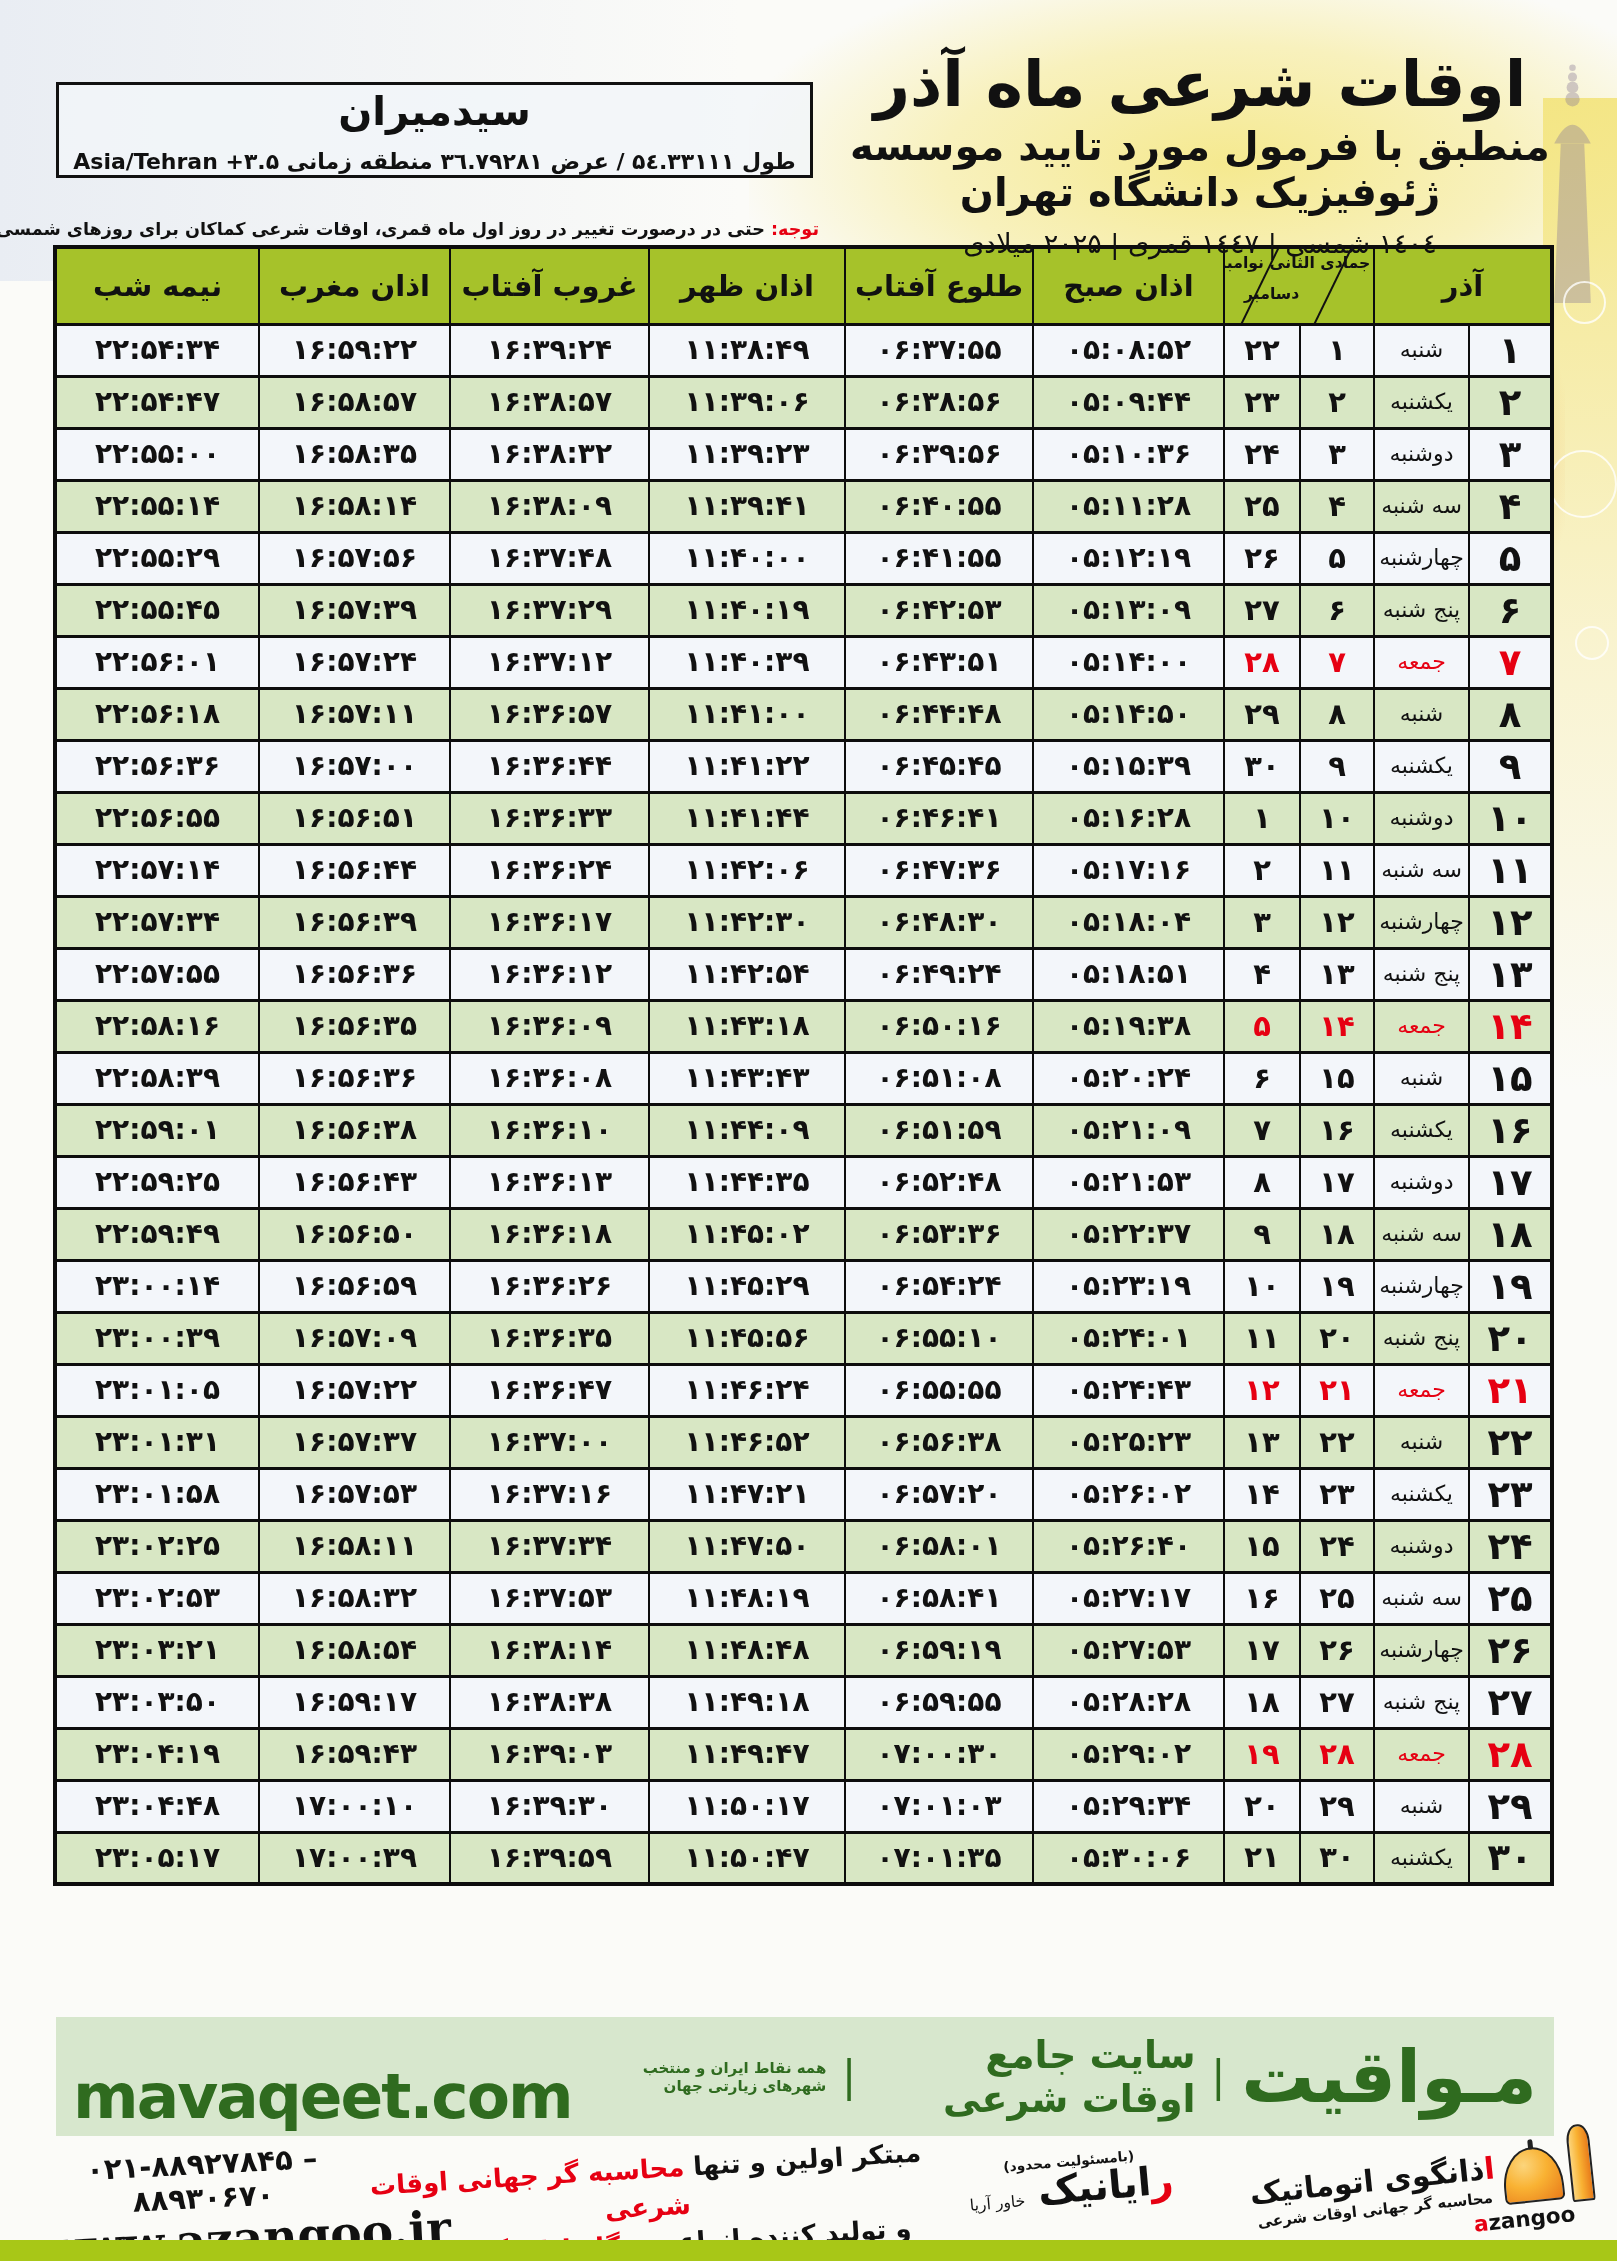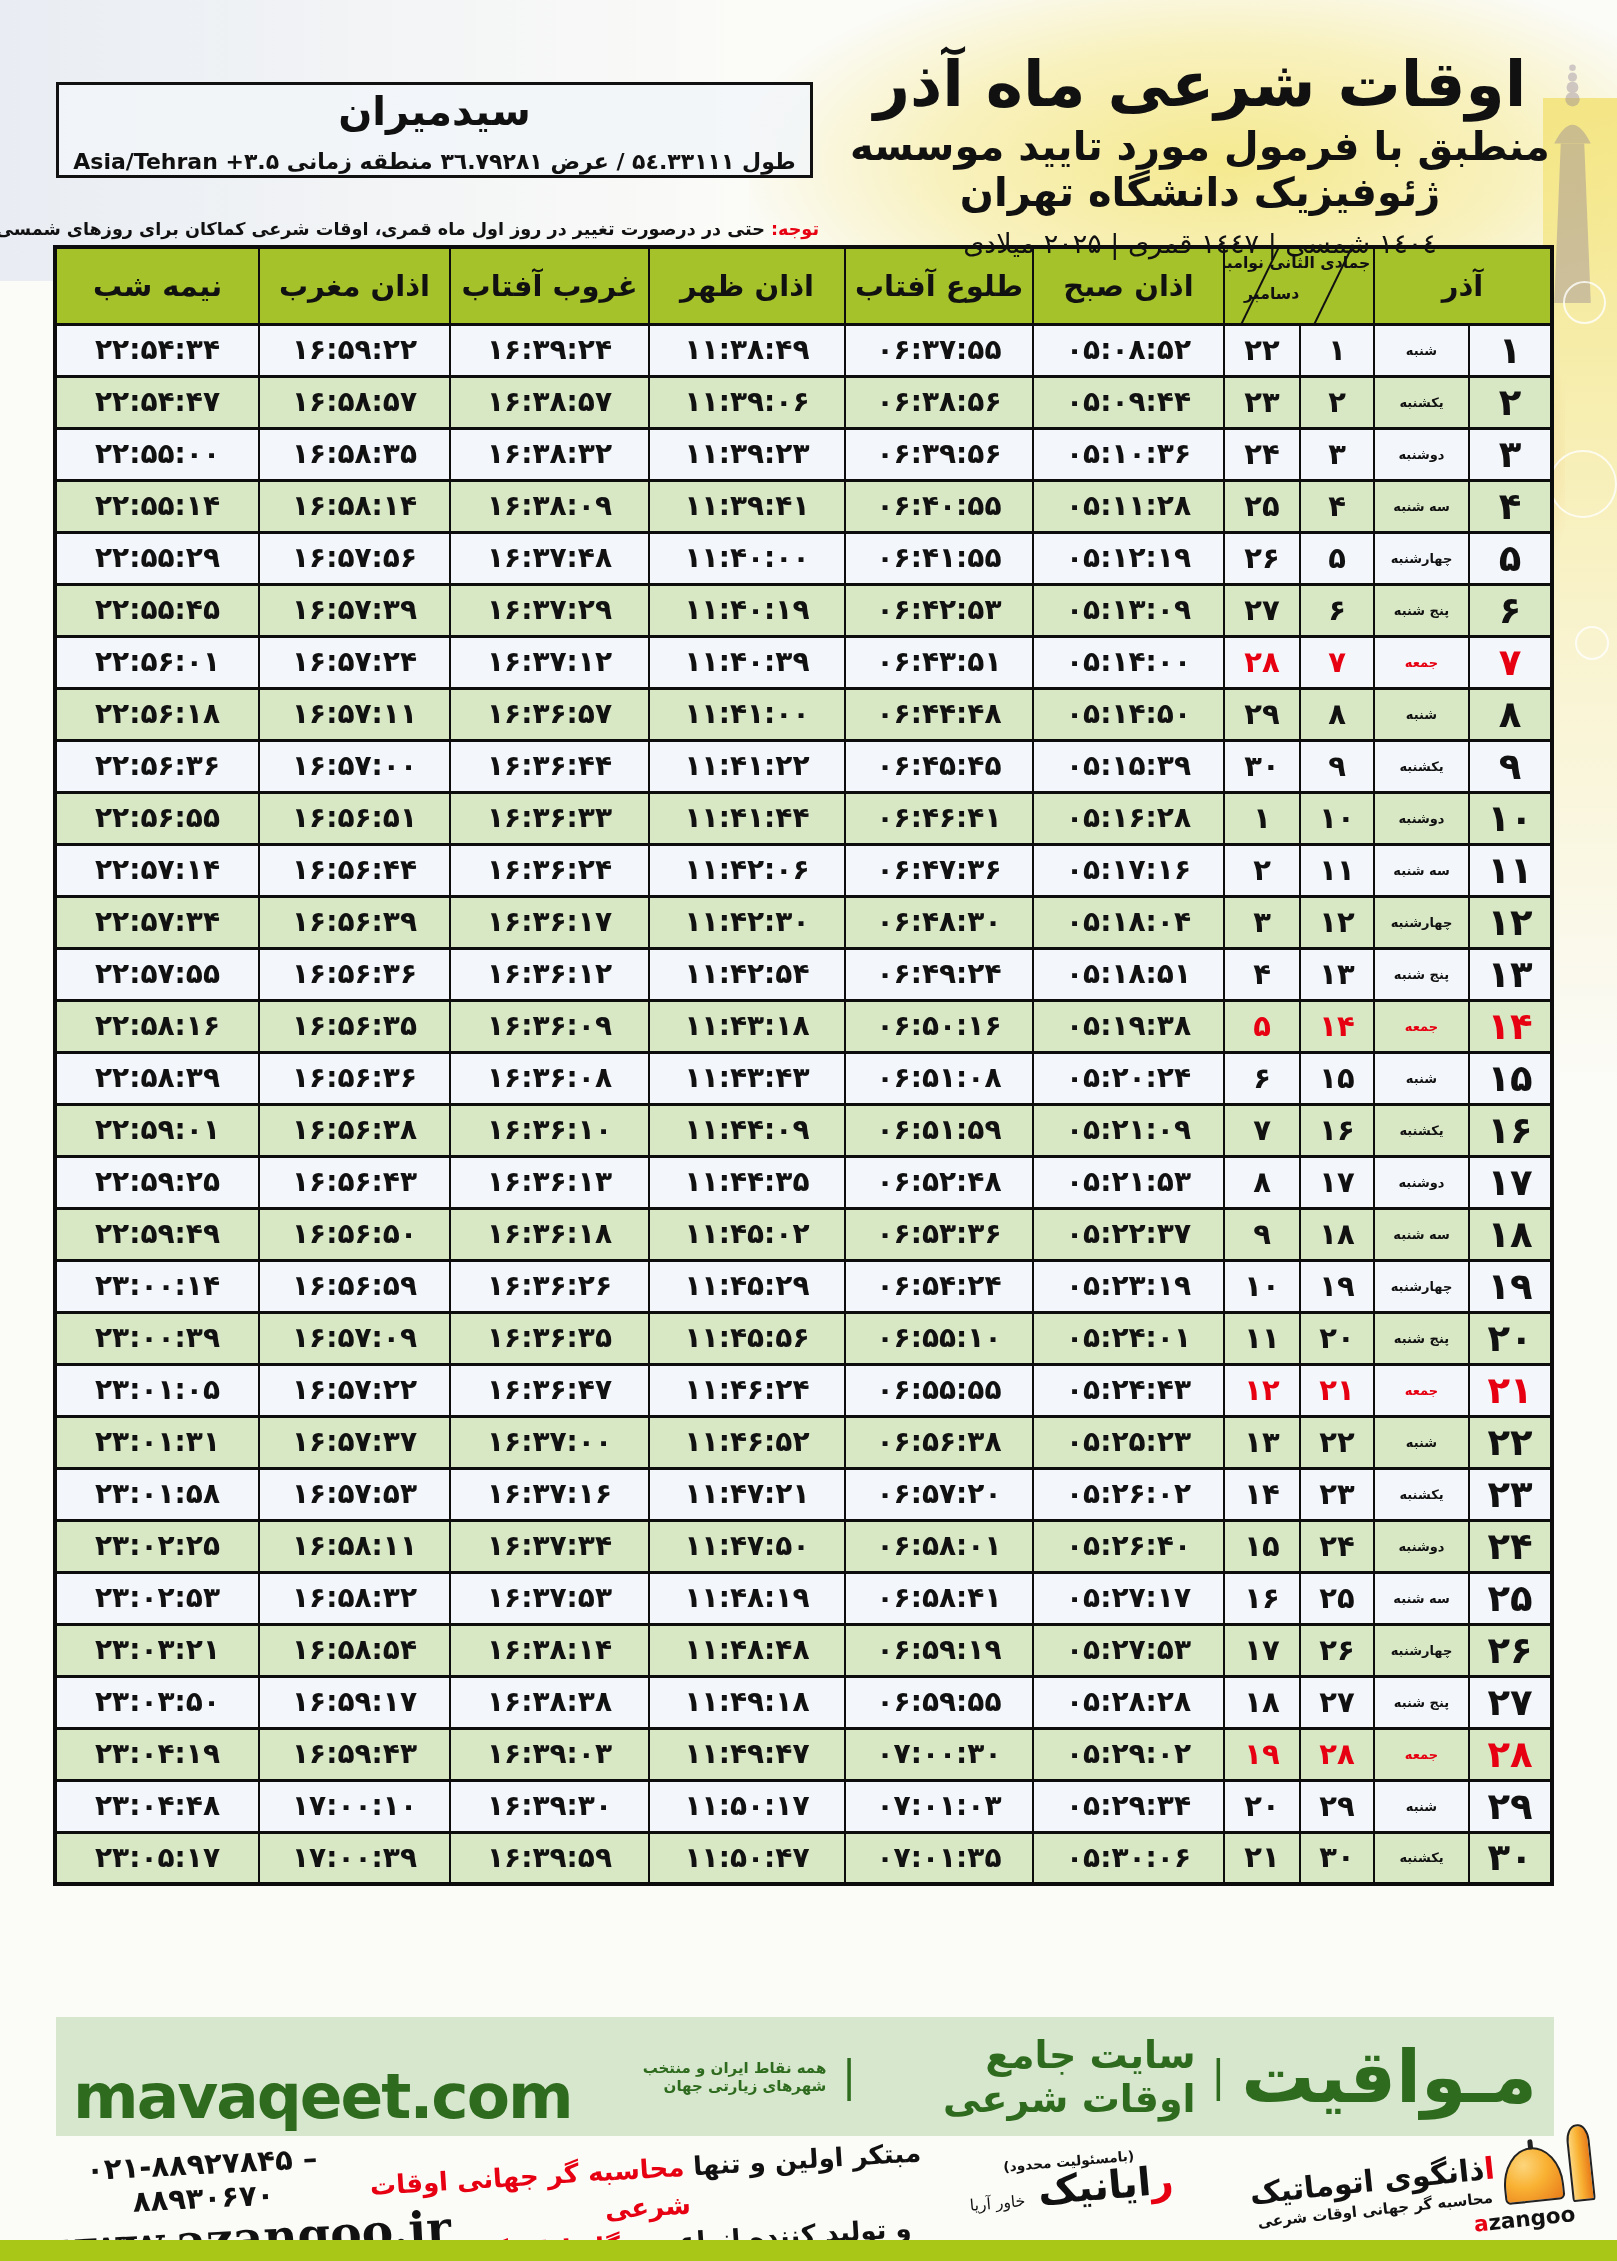--- a/index.html
+++ b/index.html
@@ -55,21 +55,21 @@
   table{border-collapse:collapse;width:100%;table-layout:fixed;direction:rtl;}
   table{border:4.6px solid var(--c-border);}
   th,td{border:2px solid var(--c-border);text-align:center;vertical-align:middle;overflow:hidden;}
   th{height:77px;background:var(--c-header_green);font-size:29px;font-weight:700;border-bottom-width:3.9px;}
   th.azar-head{font-size:29px;text-align:center;}
   td{height:52px;border-top-width:3.3px;border-bottom-width:3.3px;line-height:1;}
   tr:nth-child(odd) td{background:var(--c-row_light);}
   tr:nth-child(even) td{background:var(--c-row_green);}
   .c-time{font-size:28px;font-weight:700;letter-spacing:0px;}
   .c-num{font-size:29px;font-weight:700;}
-  .c-week{font-size:13px;font-weight:700;}
+  .c-week{font-size:22px;font-weight:400;}
   .c-day{font-size:37px;font-weight:700;}
   tr.friday .c-day,tr.friday .c-week,tr.friday .c-num{color:var(--c-red);}
 
   .combo-head{position:relative;height:100%;font-weight:700;}
   .combo-top{position:absolute;top:3.9px;right:2.6px;font-size:15.7px;white-space:nowrap;}
   .combo-bottom{position:absolute;bottom:19.6px;left:19px;font-size:15.7px;white-space:nowrap;}
   .diag{position:absolute;width:2px;height:98px;background:#111;top:-6.5px;}
   .diag1{right:42px;transform:rotate(26deg);}
   .diag2{right:115px;transform:rotate(26deg);}
 

